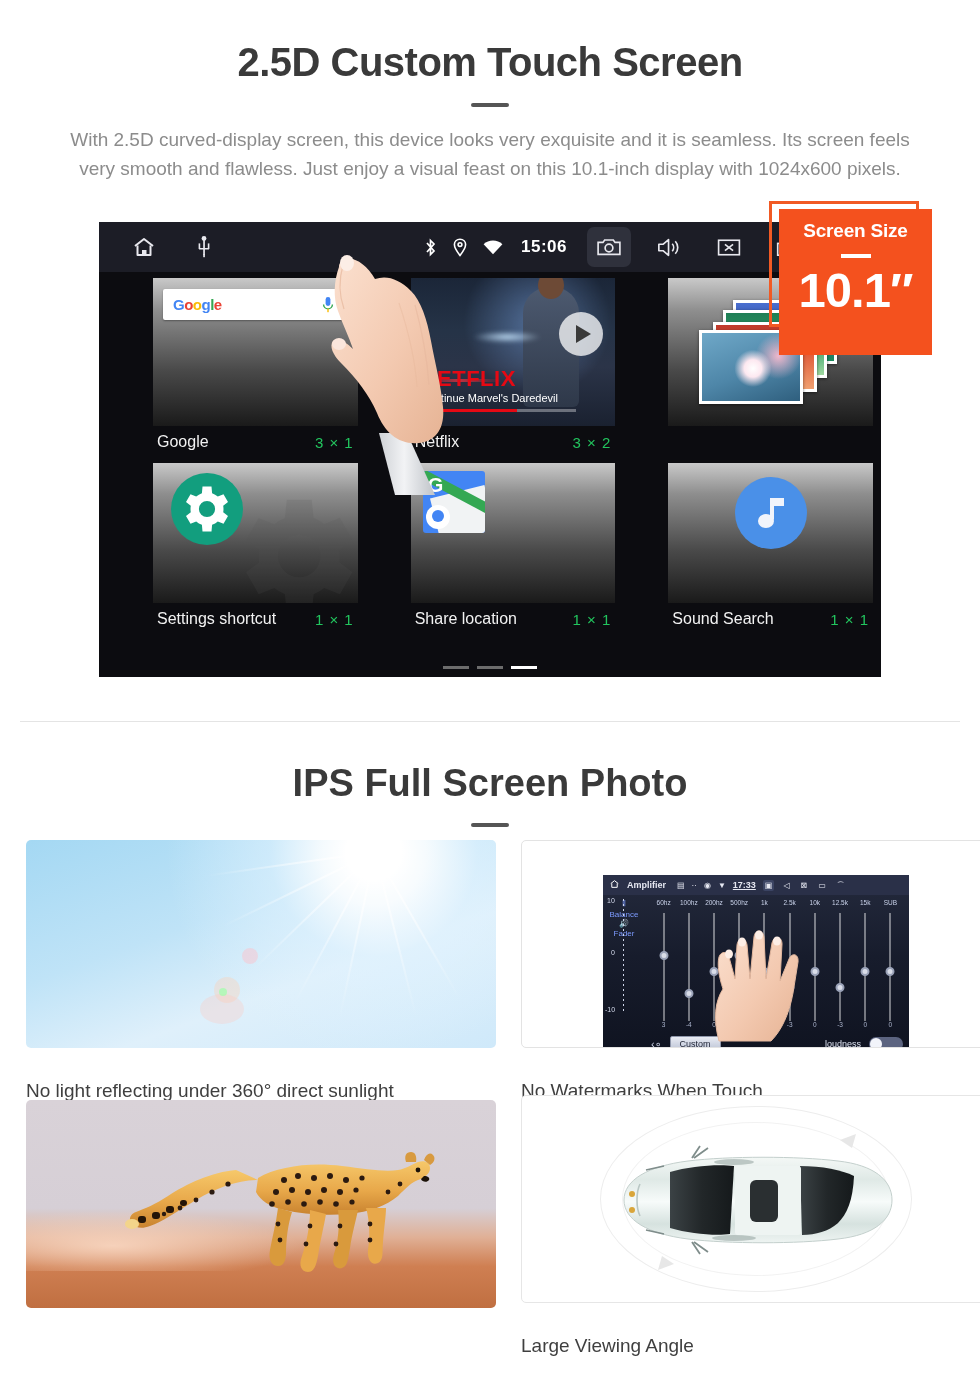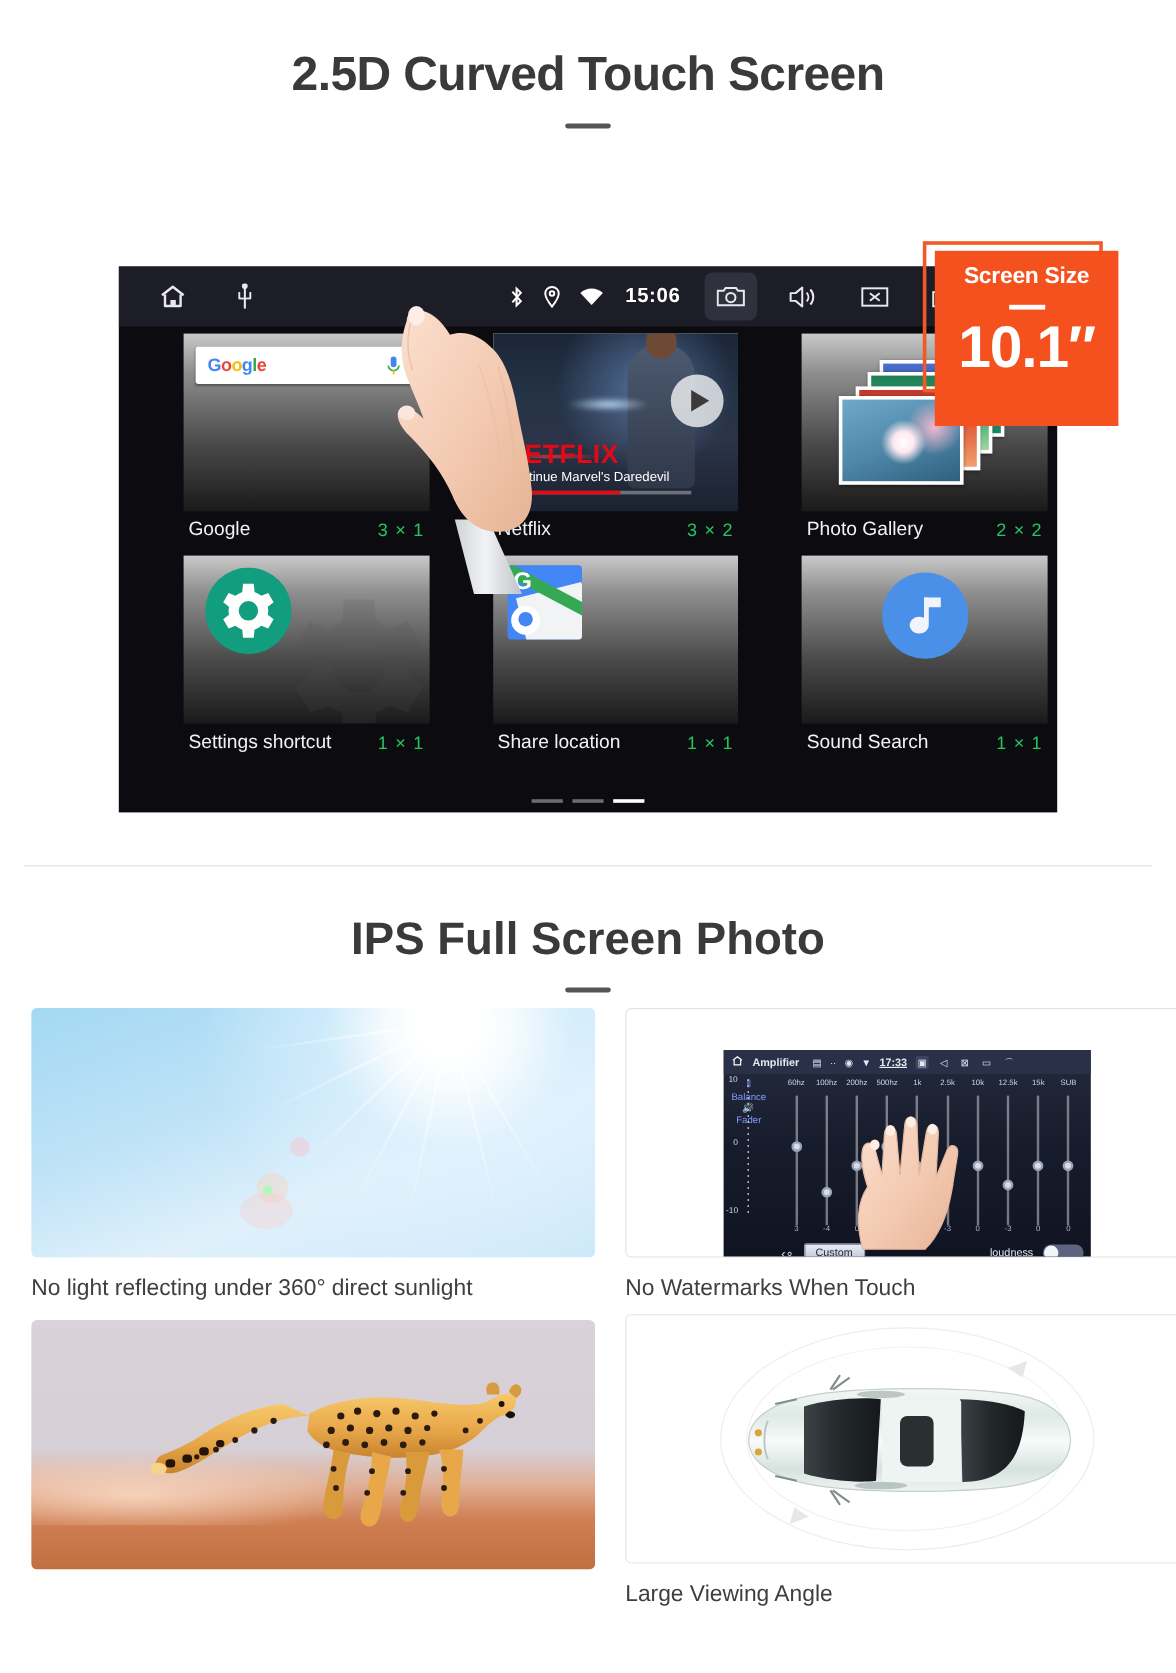--- a/index.html
+++ b/index.html
@@ -223,21 +223,21 @@
     position: absolute; top: 840px; left: 0;
     width: 980px;
   }
   .tile { position: absolute; }
   .tile .frame {
     width: 470px; height: 208px;
     border-radius: 5px;
     overflow: hidden;
     position: relative;
   }
-  .tile .cap { font-size: 19px; color: #3f3f3f; padding-top: 15px; }
+  .tile .cap { font-size: 19px; color: #3f3f3f; padding-top: 32px; }
 
   
   .sky {
     position:absolute; inset: 0;
     background:
       radial-gradient(circle at 74% 6%, #ffffff 0%, #ffffff 7%, rgba(255,255,255,.85) 13%, rgba(225,243,255,.55) 26%, rgba(180,222,250,0) 52%),
       linear-gradient(160deg, #a4d8f3 0%, #bfe3f7 38%, #dff0fb 64%, #cfe9fa 100%);
   }
   .sunray {
     position:absolute; left: 74%; top: 6%;
@@ -338,22 +338,23 @@
   .ellipse-i {
     position:absolute; left: 50%; top: 50%; transform: translate(-50%,-50%);
     width: 268px; height: 154px; border: 1px solid #f2f2f2; border-radius: 50%;
   }
 </style>
 </head>
 <body>
 
 <div class="section-1">
 
-  <h1 class="sec-title">2.5D Curved Touch Screen</h1>
+  <h1 class="sec-title">2.5D Custom Touch Screen</h1>
   <div class="title-rule"></div>
+  <p class="sec-sub">With 2.5D curved-display screen, this device looks very exquisite and it is seamless. Its screen feels very smooth and flawless. Just enjoy a visual feast on this 10.1-inch display with 1024x600 pixels.</p>
 
   <div class="device">
 
     <div class="statusbar">
       <div class="sb-left">
         <span class="sb-icon">
           <svg width="26" height="24" viewBox="0 0 24 24" fill="none" stroke="#e8e8ee" stroke-width="2" stroke-linejoin="round">
             <path d="M3 11 L12 4 L21 11"></path>
               <path d="M5.5 10.5 V20 H18.5 V10.5"></path>
             <rect x="10" y="15" width="4.5" height="5" fill="#e8e8ee" stroke="none"></rect>
@@ -478,24 +479,20 @@
               <div class="card c2">
                   <i></i>
                 </div>
               <div class="card c3">
                   <i></i>
                 </div>
               <div class="card c4">
                   <i></i>
                 </div>
             </div>
-          </div>
-          <div class="wlabel">
-            <span>Photo Gallery</span>
-            <span class="wsize">2 × 2</span>
           </div>
         </div>
       </div>
 
       <div class="wrow">
 
         <div class="wcell small">
           <div class="wthumb">
             <span class="gear-big">
               <svg width="150" height="150" viewBox="0 0 24 24" fill="#555">

